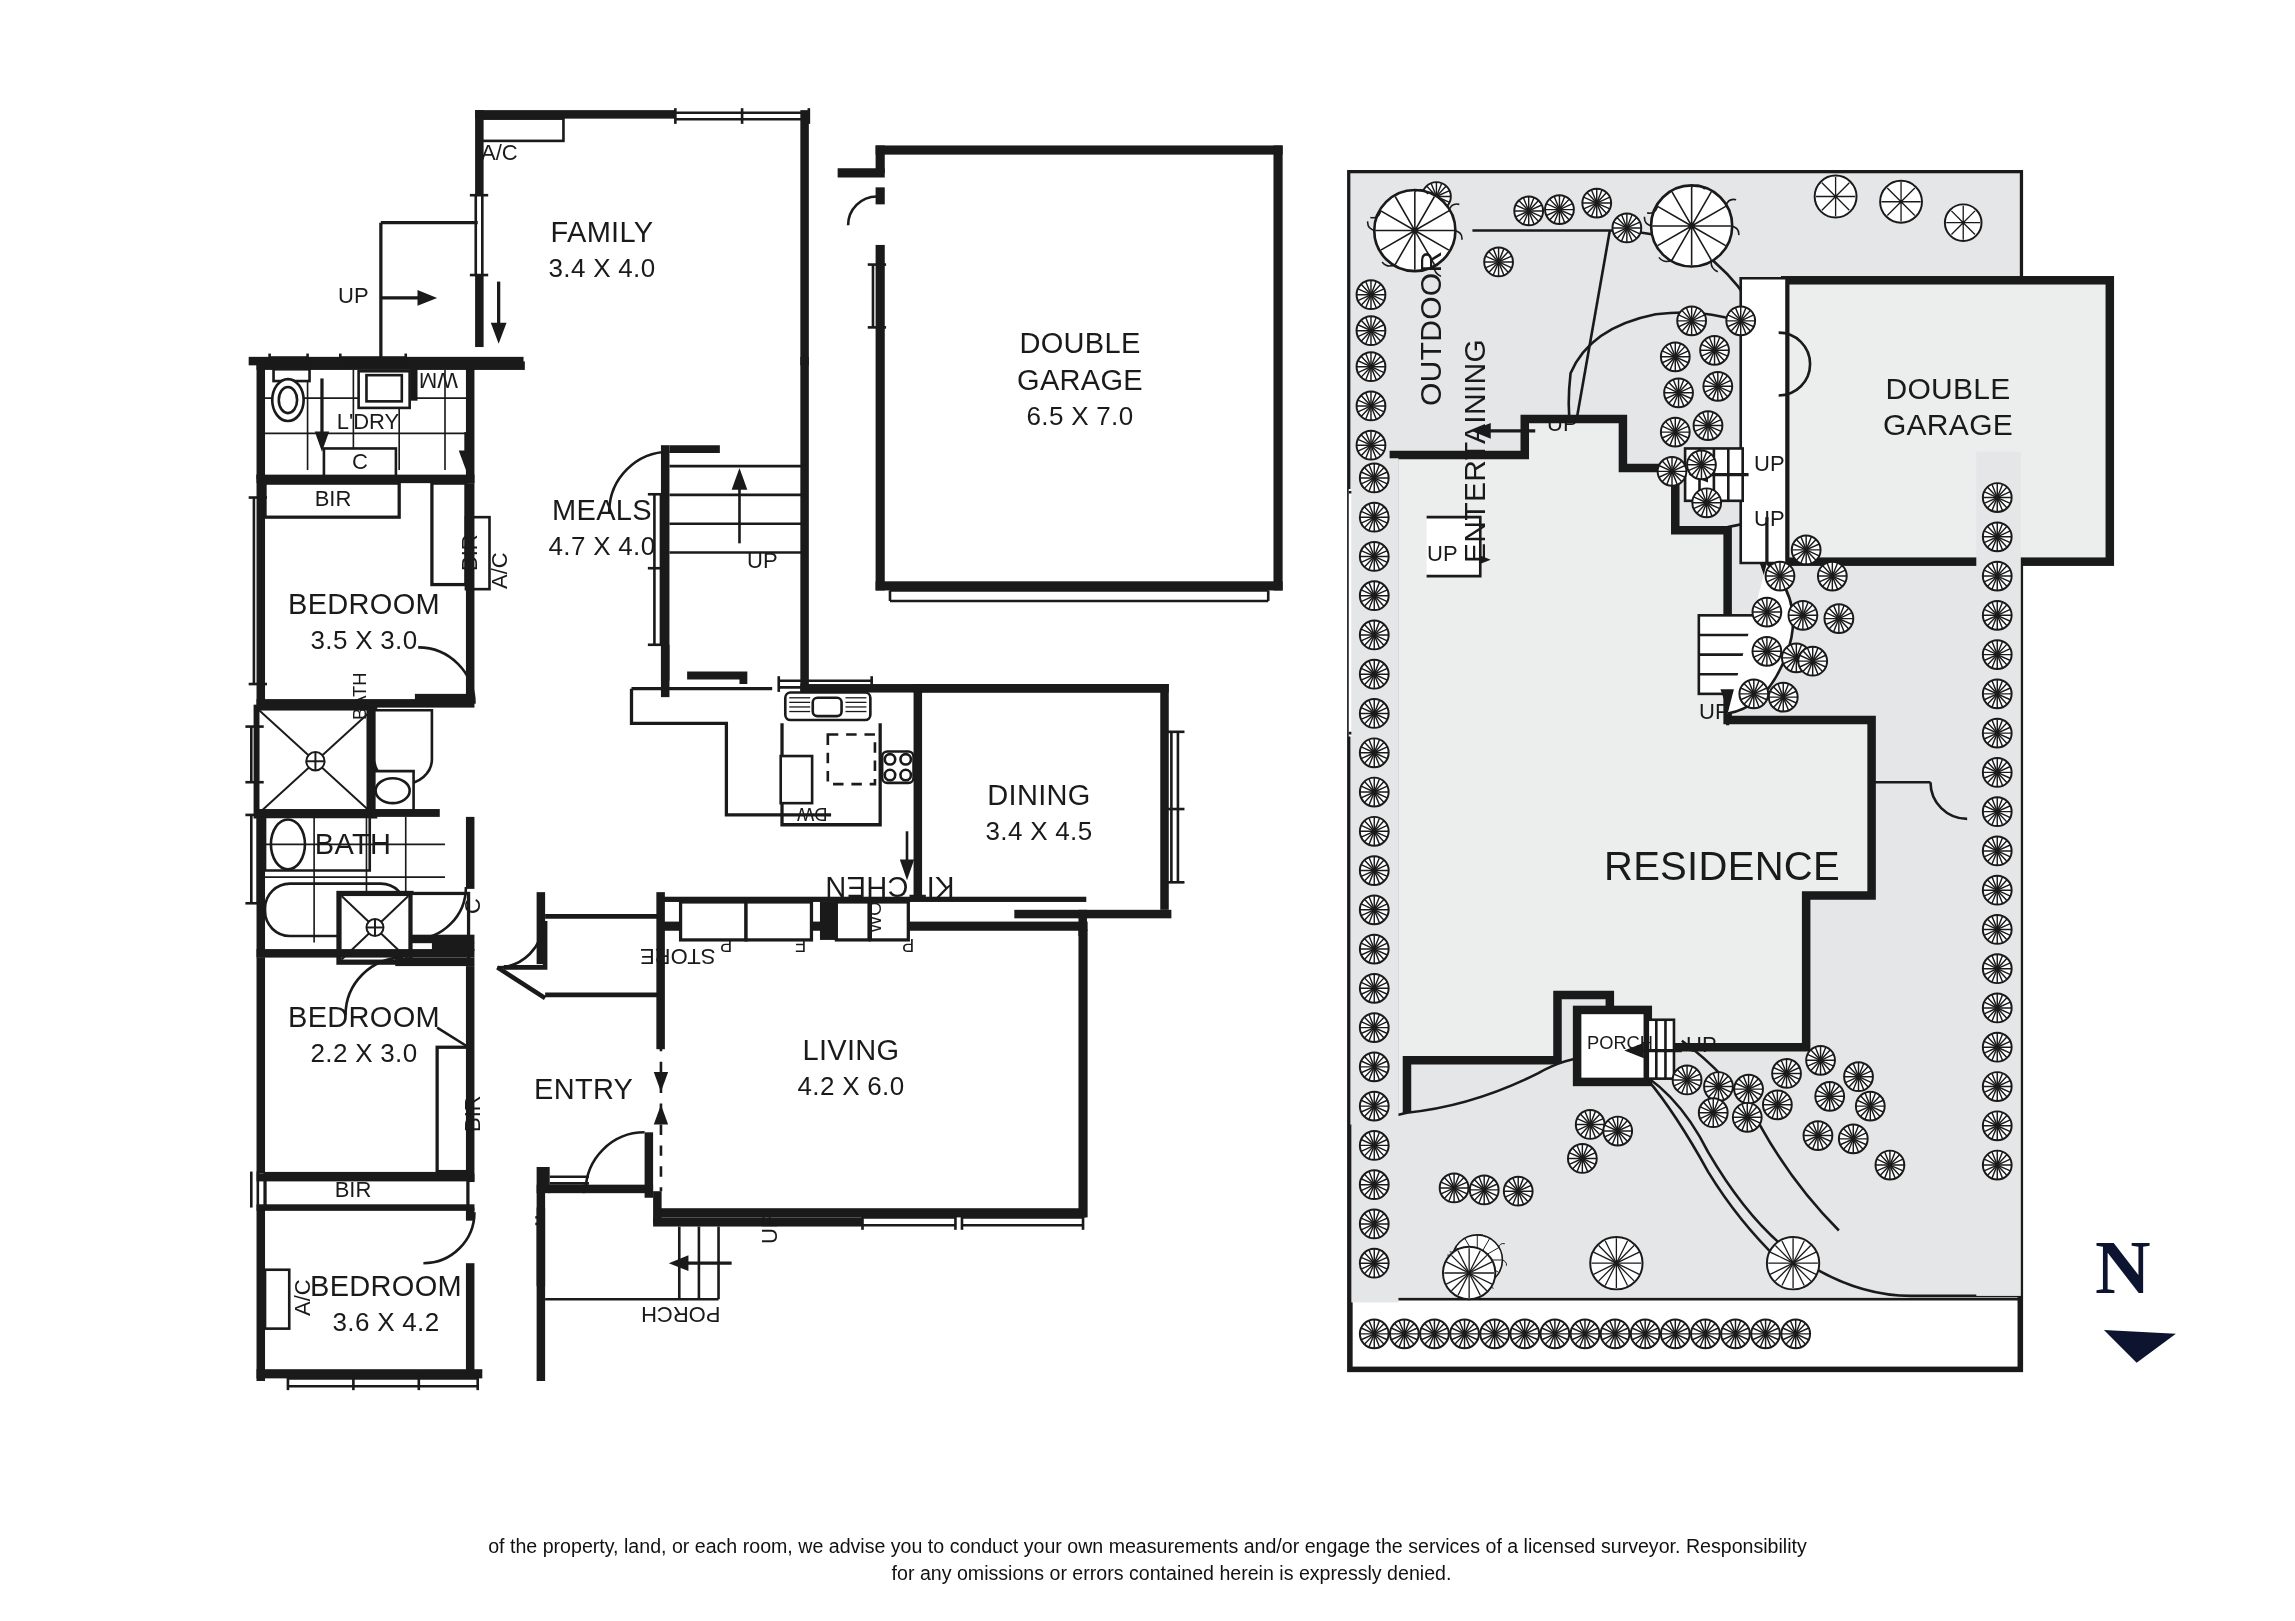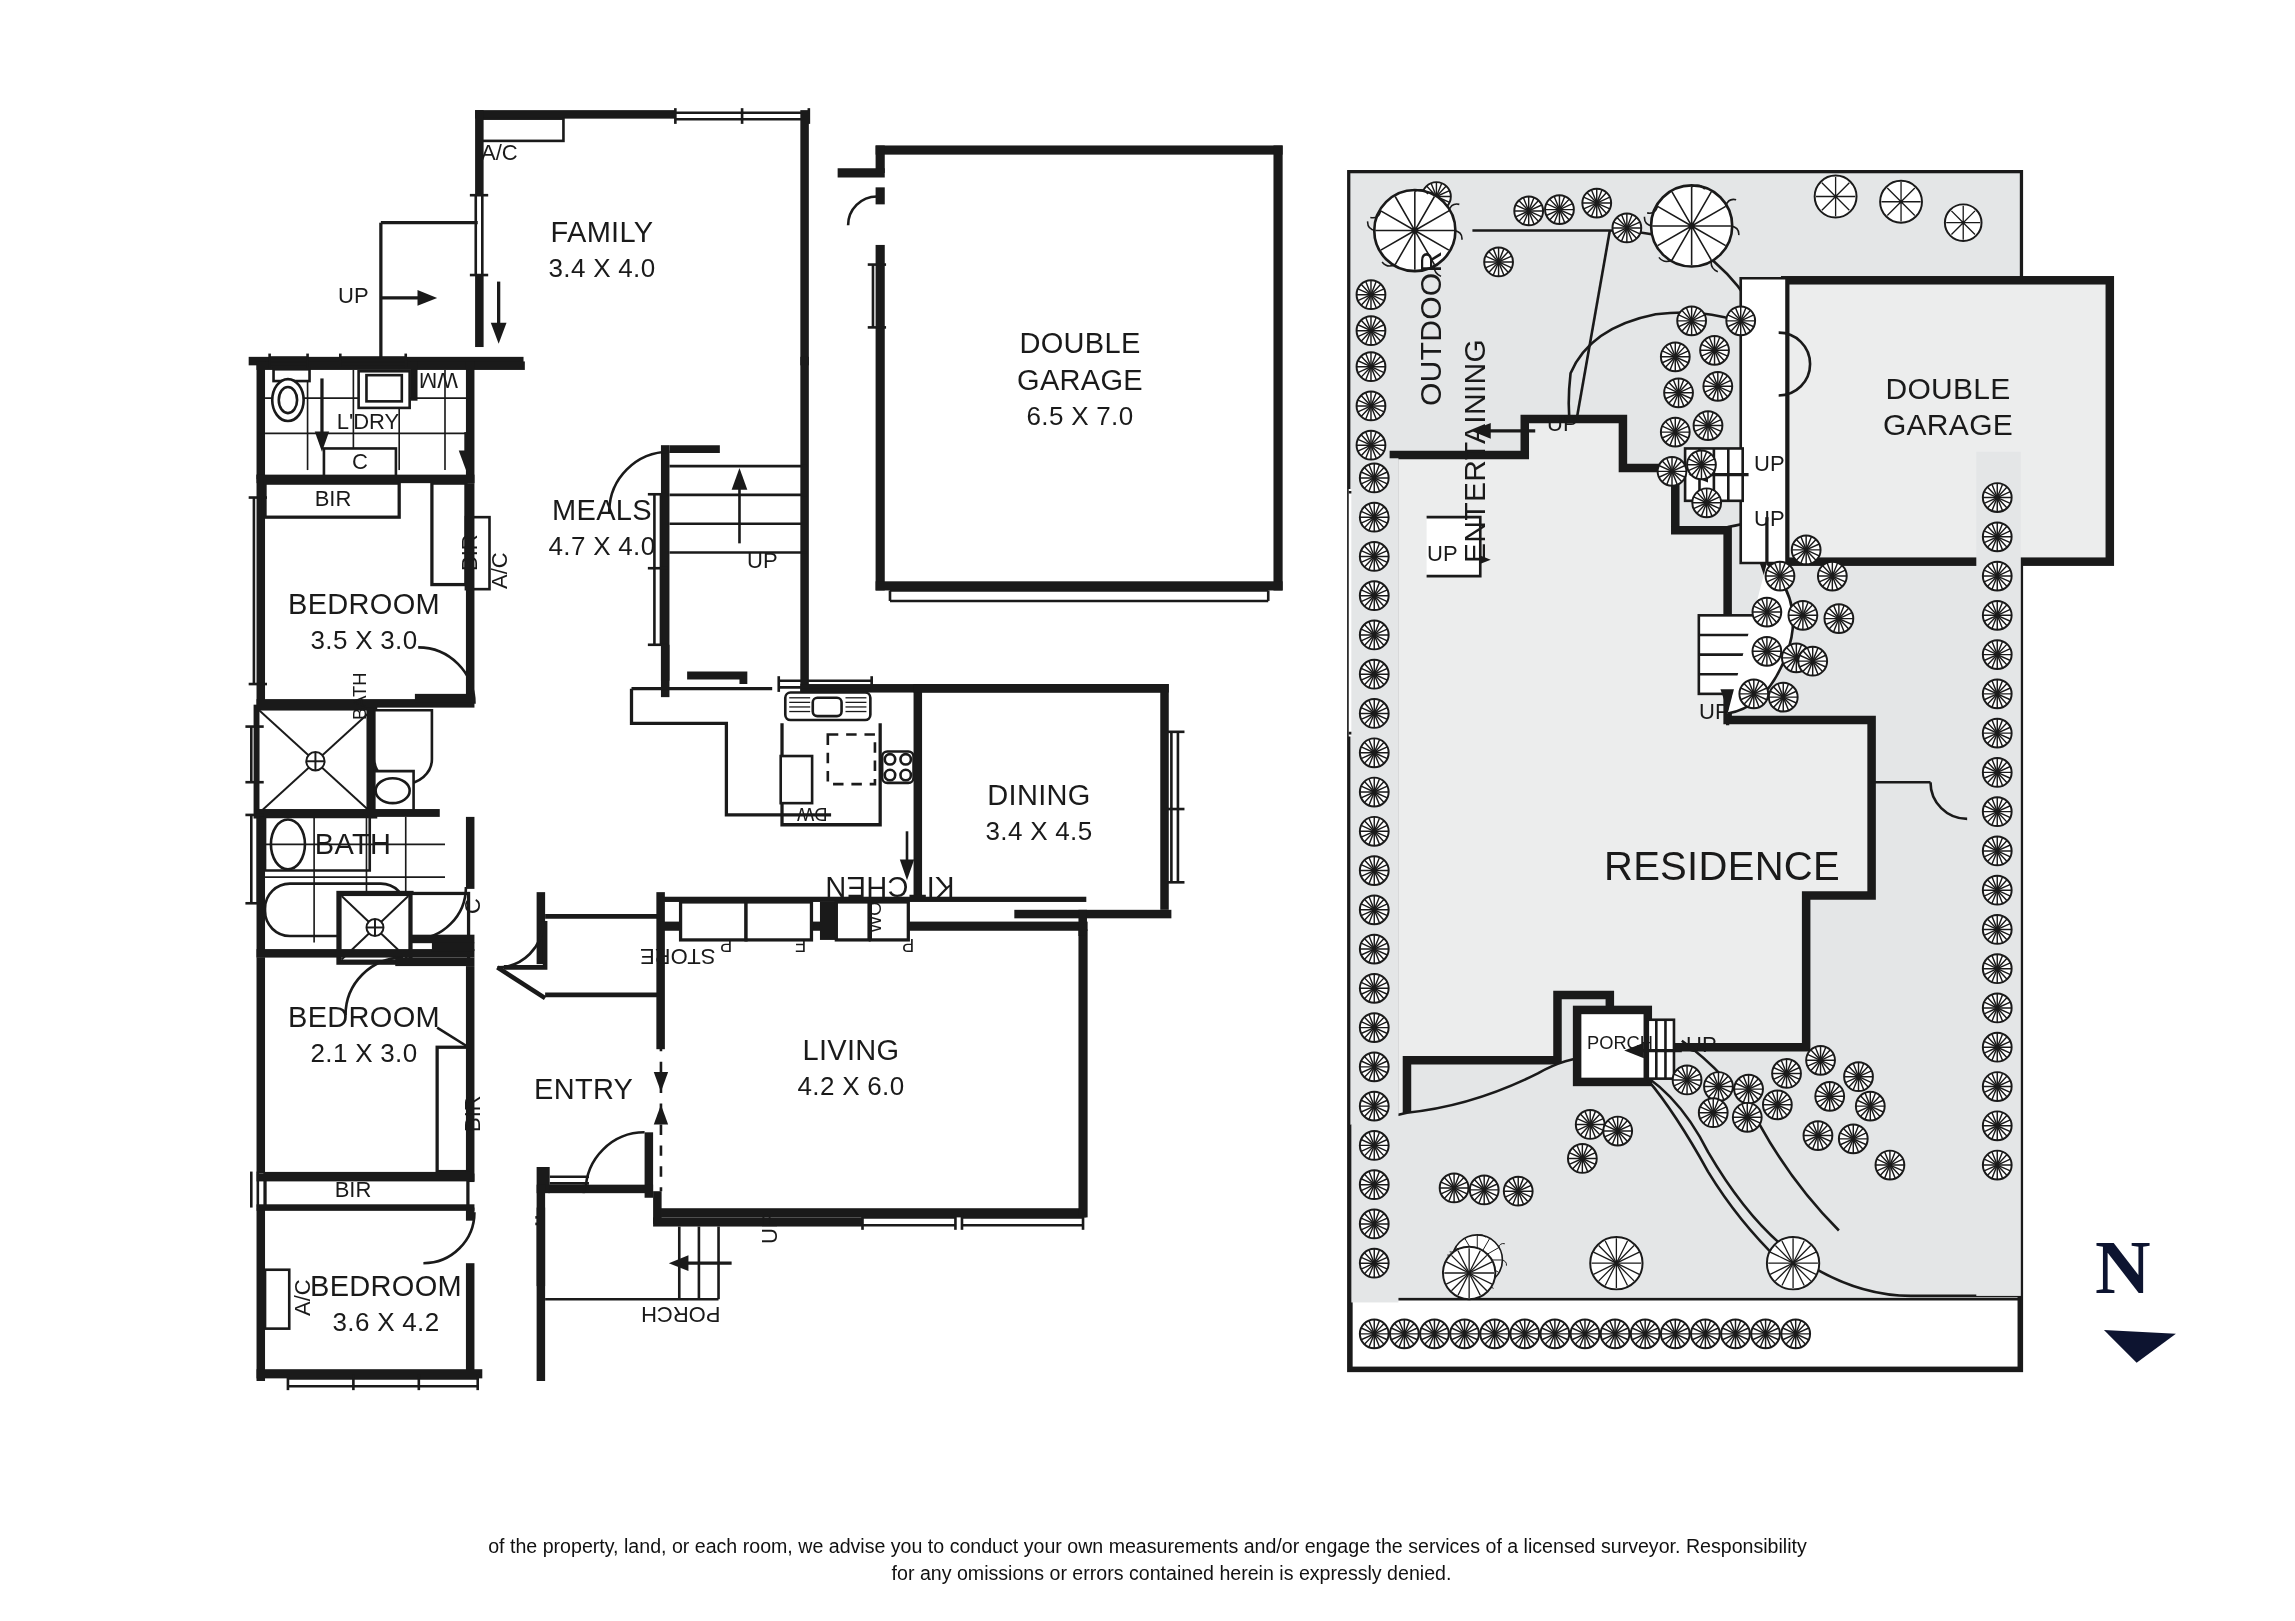--- a/index.html
+++ b/index.html
@@ -734,21 +734,21 @@
 <div class="lbl small rot90" style="left:488px;top:589px;">A/C</div>
 
 <div class="lbl room-name ctr" style="left:364px;top:588px;">BEDROOM</div>
 <div class="lbl room-dim ctr" style="left:364px;top:626px;">3.5 X 3.0</div>
 
 <div class="lbl tiny rot90" style="left:350px;top:720px;">BATH</div>
 <div class="lbl room-name ctr" style="left:353px;top:828px;">BATH</div>
 <div class="lbl small rot90" style="left:461px;top:914px;">C</div>
 
 <div class="lbl room-name ctr" style="left:364px;top:1001px;">BEDROOM</div>
-<div class="lbl room-dim ctr" style="left:364px;top:1039px;">2.1 X 3.0</div>
+<div class="lbl room-dim ctr" style="left:364px;top:1039px;">2.2 X 3.0</div>
 <div class="lbl small rot90" style="left:461px;top:1132px;">BIR</div>
 <div class="lbl small ctr" style="left:353px;top:1178px;">BIR</div>
 
 <div class="lbl room-name ctr" style="left:386px;top:1270px;">BEDROOM</div>
 <div class="lbl room-dim ctr" style="left:386px;top:1308px;">3.6 X 4.2</div>
 <div class="lbl small rot90" style="left:291px;top:1316px;">A/C</div>
 
 <div class="lbl small rot180" style="left:640px;top:943px;">STORE</div>
 <div class="lbl room-name" style="left:534px;top:1073px;">ENTRY</div>
 <div class="lbl small rot180" style="left:641px;top:1301px;">PORCH</div>

